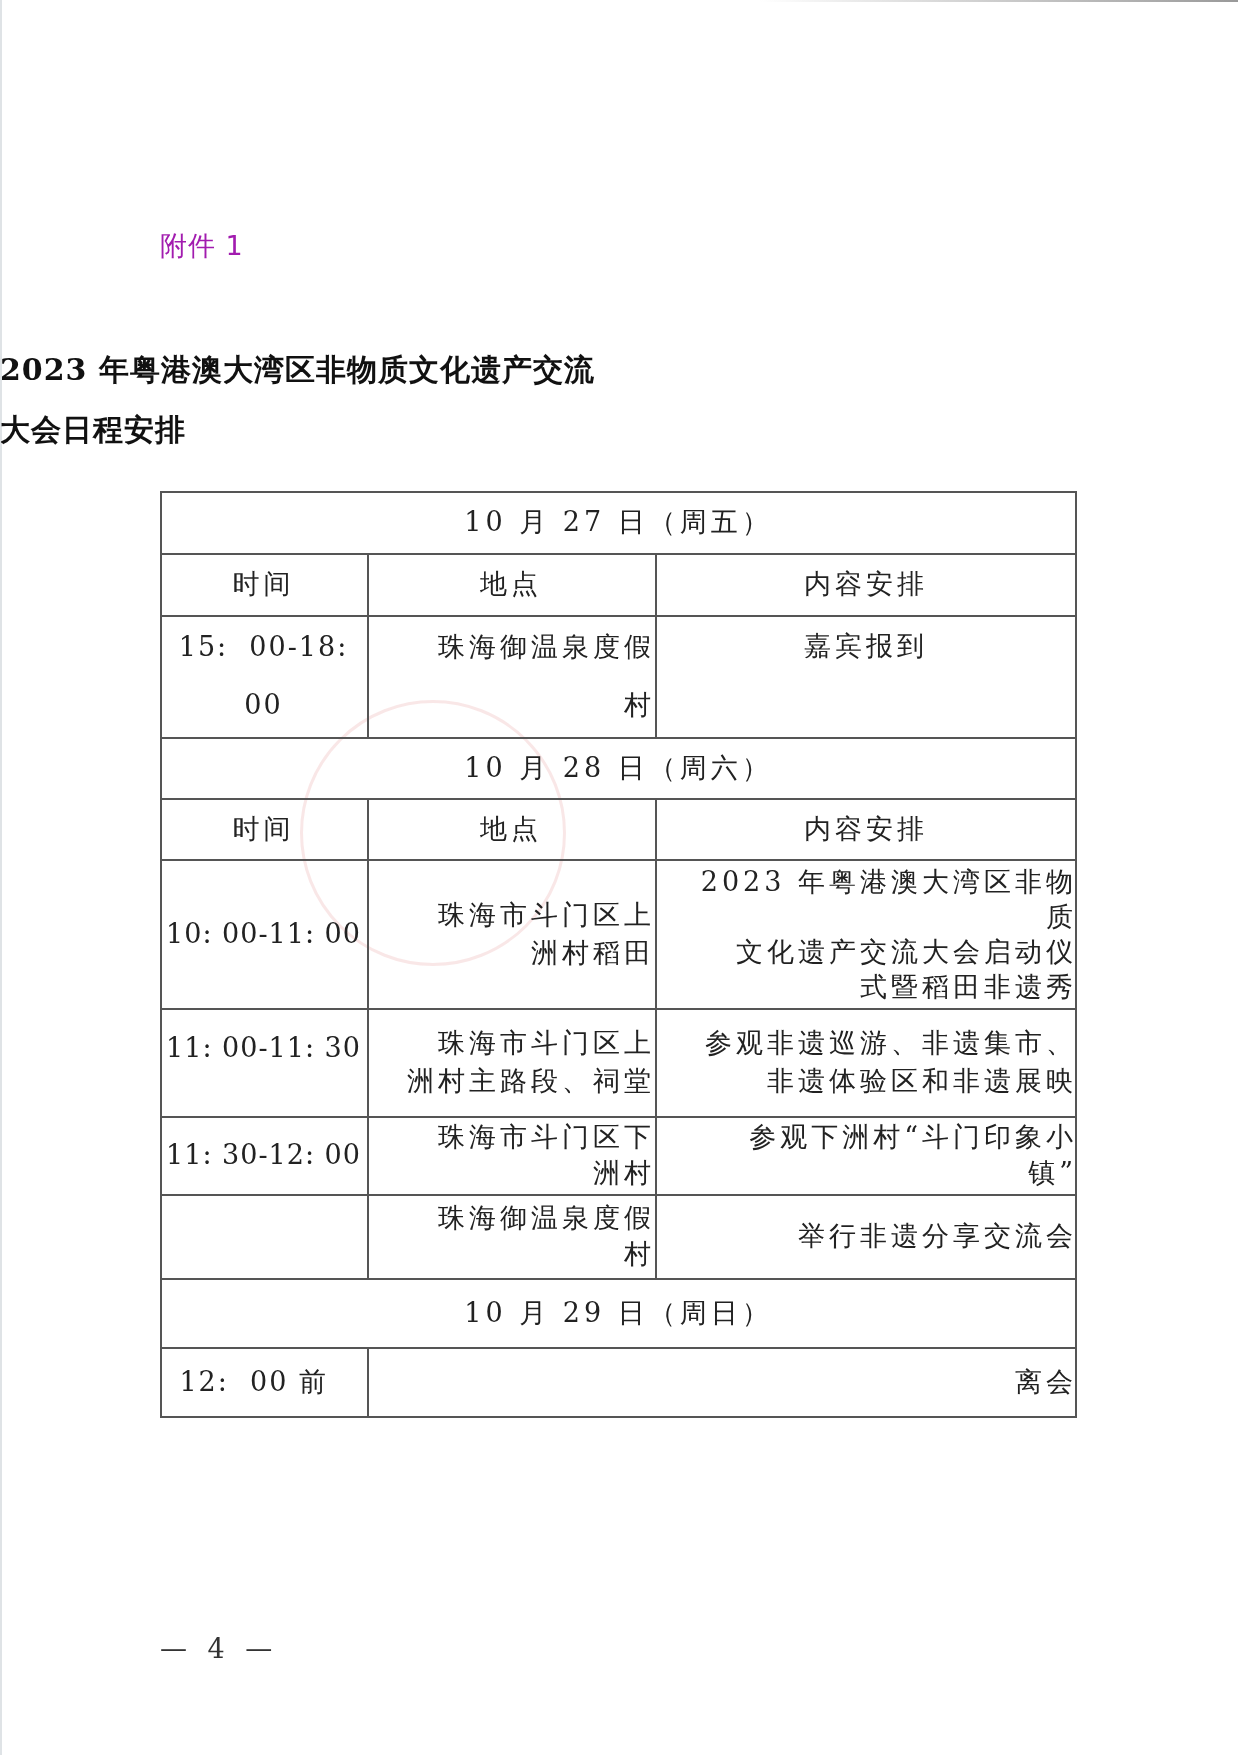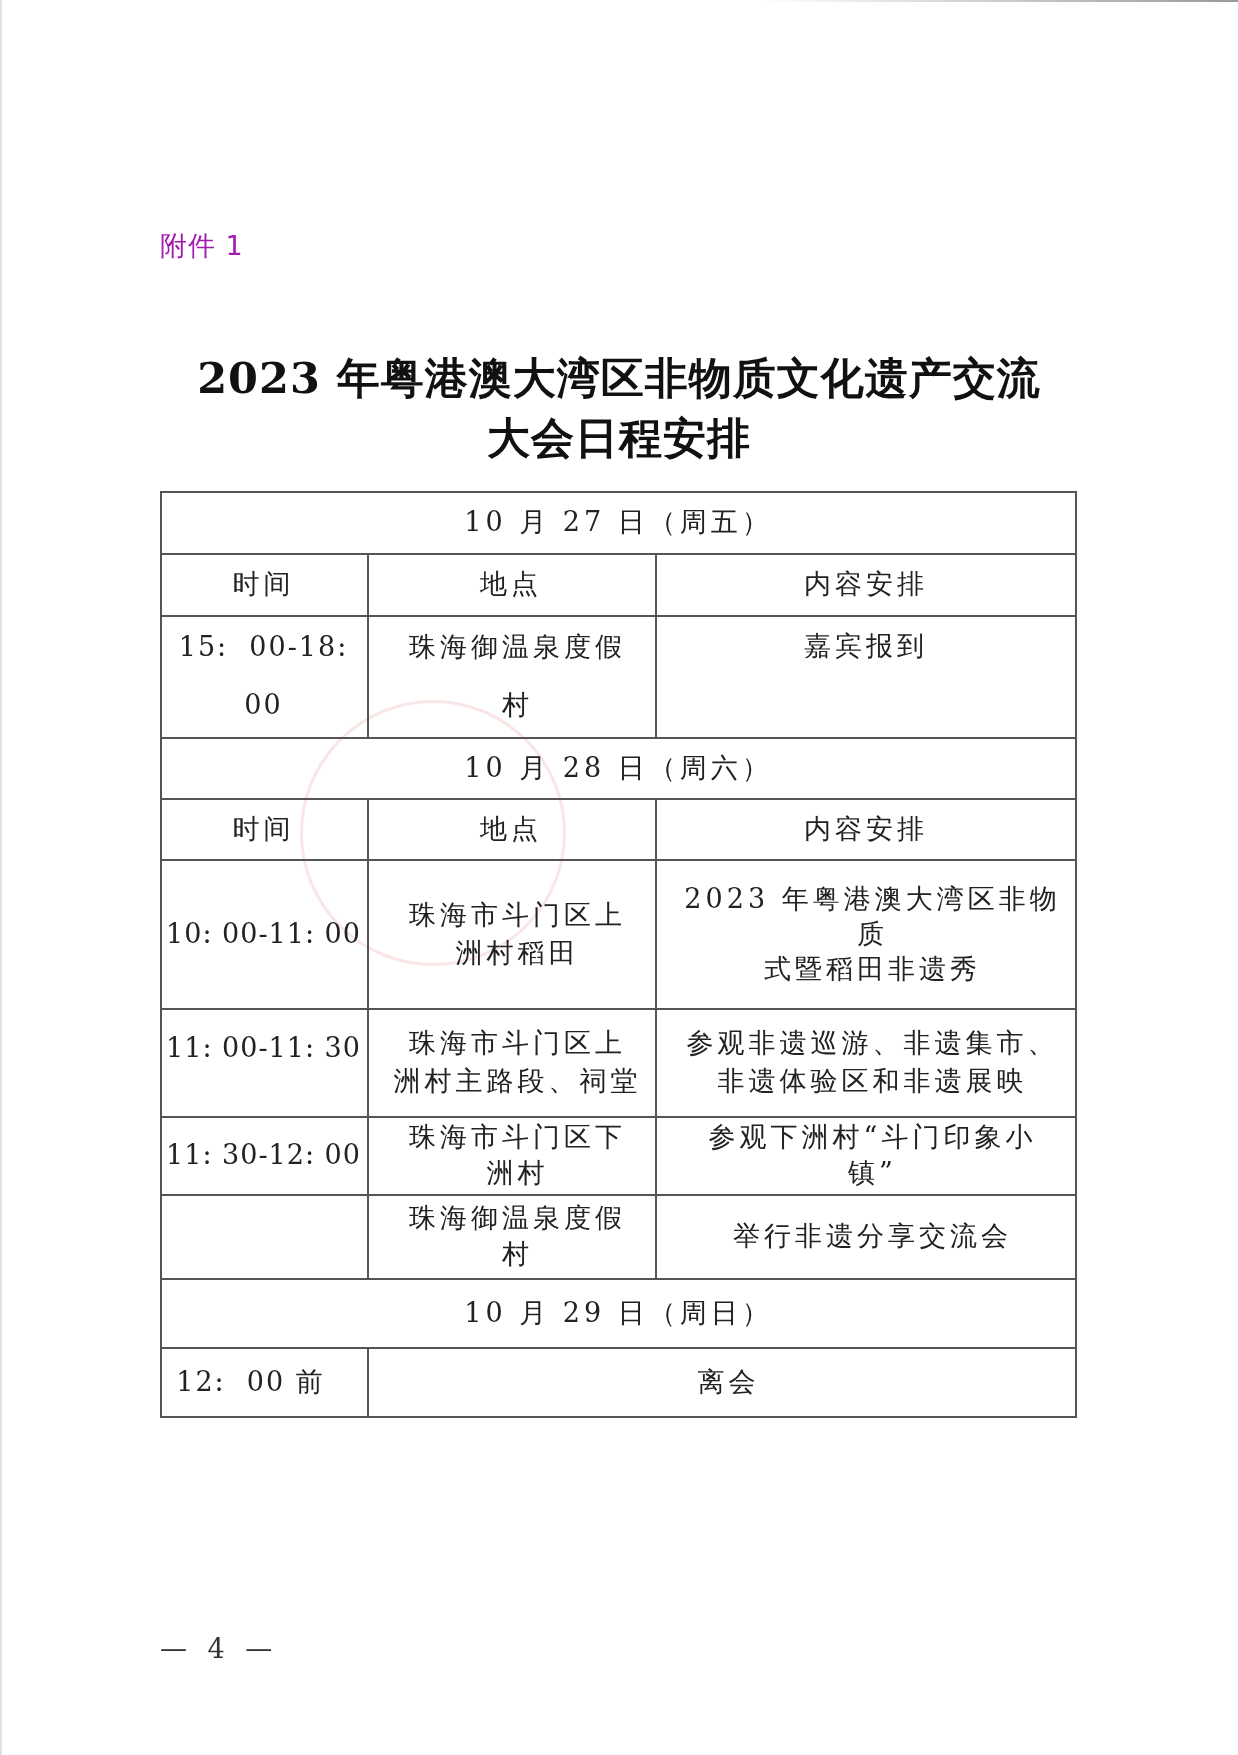--- a/index.html
+++ b/index.html
@@ -2,31 +2,31 @@
 <html><head>
 <meta charset="utf-8">
 <style>
   html, body { margin:0; padding:0; background:#ffffff; }
   body { width:1238px; height:1755px; position:relative; overflow:hidden;
          font-family:"DejaVu Serif","Liberation Serif",serif; color:#222; }
   .edge-left { position:absolute; left:0; top:0; width:2px; height:1755px; background:#dfe3e6; }
   .edge-top { position:absolute; left:760px; top:0; width:478px; height:2px; background:linear-gradient(to right,#fff,#999); }
   .attach { position:absolute; left:160px; top:228px; font-family:"DejaVu Sans","Liberation Sans",sans-serif;
             font-size:27px; color:#a21caf; letter-spacing:1px; }
-  .title { position:absolute; left:0; width:1238px; text-align:center;
-           font-family:"DejaVu Serif","Liberation Serif",serif; font-weight:bold; color:#111; font-size:43px; letter-spacing:1px; }
+  .title { position:absolute; left:0; width:1238px; text-align:left;
+           font-family:"DejaVu Serif","Liberation Serif",serif; font-weight:bold; color:#111; font-size:30px; letter-spacing:1px; }
   .title.l1 { top:350px; }
   .title.l2 { top:410px; }
   .table { position:absolute; left:160px; top:483px; width:917px; height:927px;margin-top:8px; }
   .hline { position:absolute; left:0; width:917px; height:2px; background:#555; }
   .vline { position:absolute; width:2px; background:#555; }
   .cell { position:absolute; font-size:27px; line-height:38px; color:#222; letter-spacing:4px;
           display:flex; flex-direction:column; justify-content:center; box-sizing:border-box; }
   .center { align-items:center; text-align:center; }
-  .left { align-items:center; text-align:left; padding-left:13px; }
+  .left { align-items:flex-end; text-align:left; padding-left:13px; }
   .top { justify-content:flex-start; }
   .cell span { display:block; white-space:pre; }
   .stamp { position:absolute; left:300px; top:700px; width:260px; height:260px; border-radius:50%;
            border:3px solid rgba(220,120,120,0.18); }
   .pagenum { position:absolute; left:160px; top:1633px; font-size:27px; color:#333; letter-spacing:6px; }
 </style>
 </head>
 <body>
 
 <div class="edge-left"></div>
@@ -105,20 +105,21 @@
   <div class="cell center" style="left:0; top:368px; width:207px; height:149px; letter-spacing:1px">
     <span>10: 00-11: 00</span>
   </div>
   <div class="cell left" style="left:207px; top:368px; width:288px; height:149px">
     <span>珠海市斗门区上</span>
     <span>洲村稻田</span>
   </div>
   <div class="cell left" style="left:495px; top:368px; width:422px; height:149px; line-height:35px">
     <span>2023 年粤港澳大湾区非物</span>
     <span>质</span>
+    <span>文化遗产交流大会启动仪</span>
     <span>式暨稻田非遗秀</span>
   </div>
 
   <div class="cell center" style="left:0; top:517px; width:207px; height:80px; letter-spacing:1px">
     <span>11: 00-11: 30</span>
   </div>
   <div class="cell left" style="left:207px; top:517px; width:288px; height:108px">
     <span>珠海市斗门区上</span>
     <span>洲村主路段、祠堂</span>
   </div>

